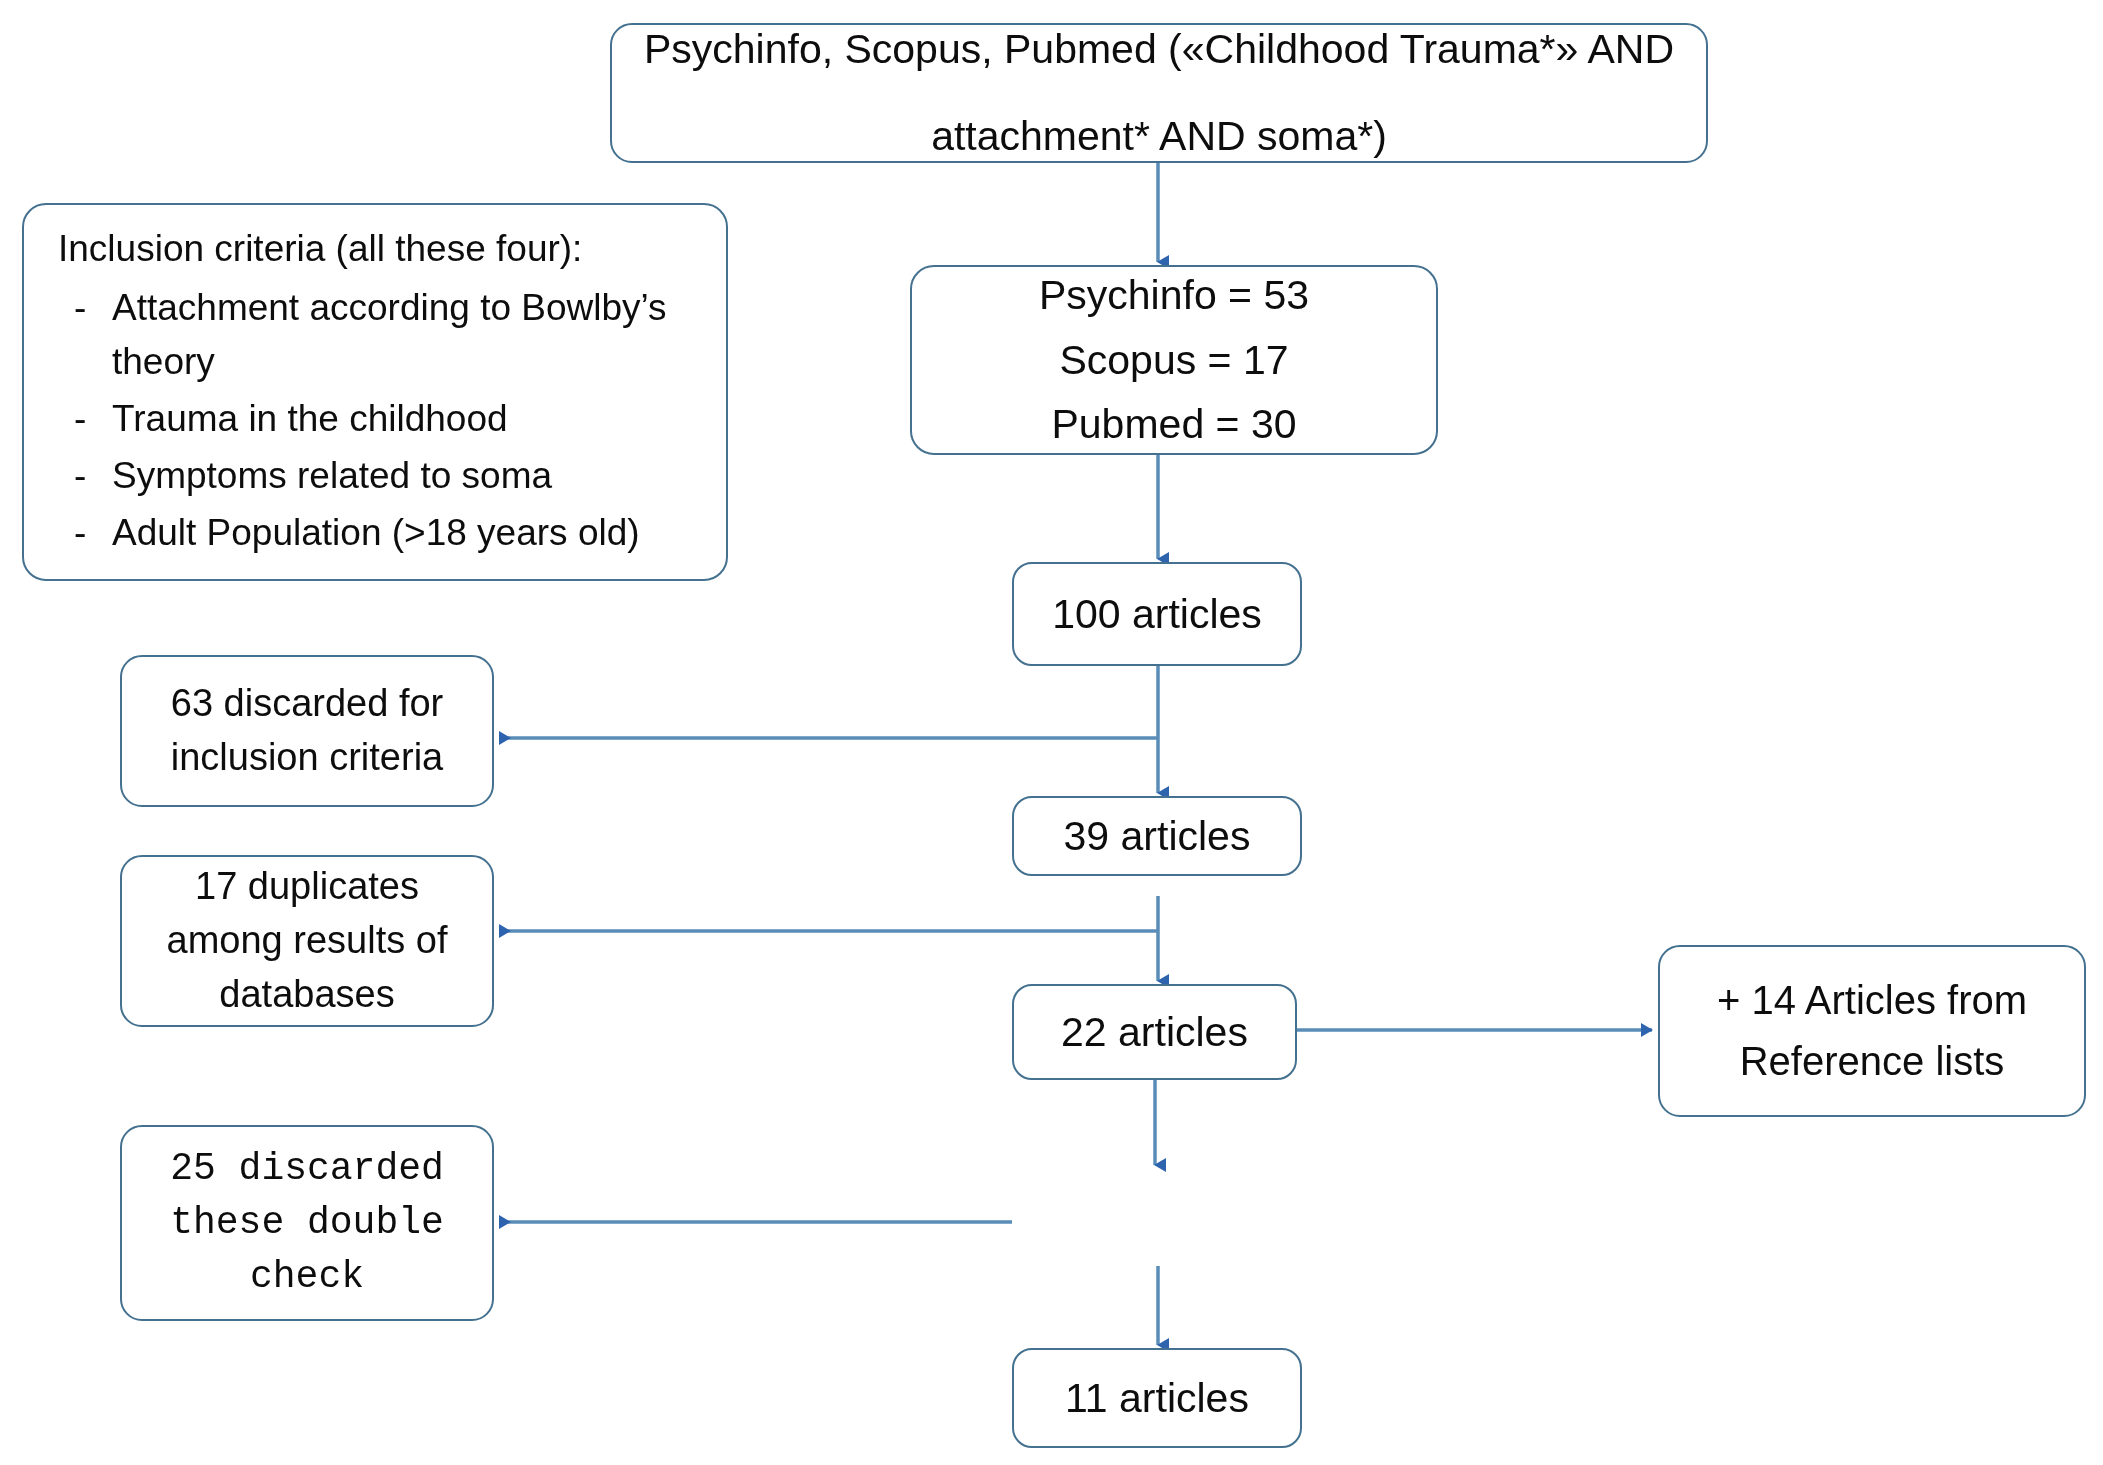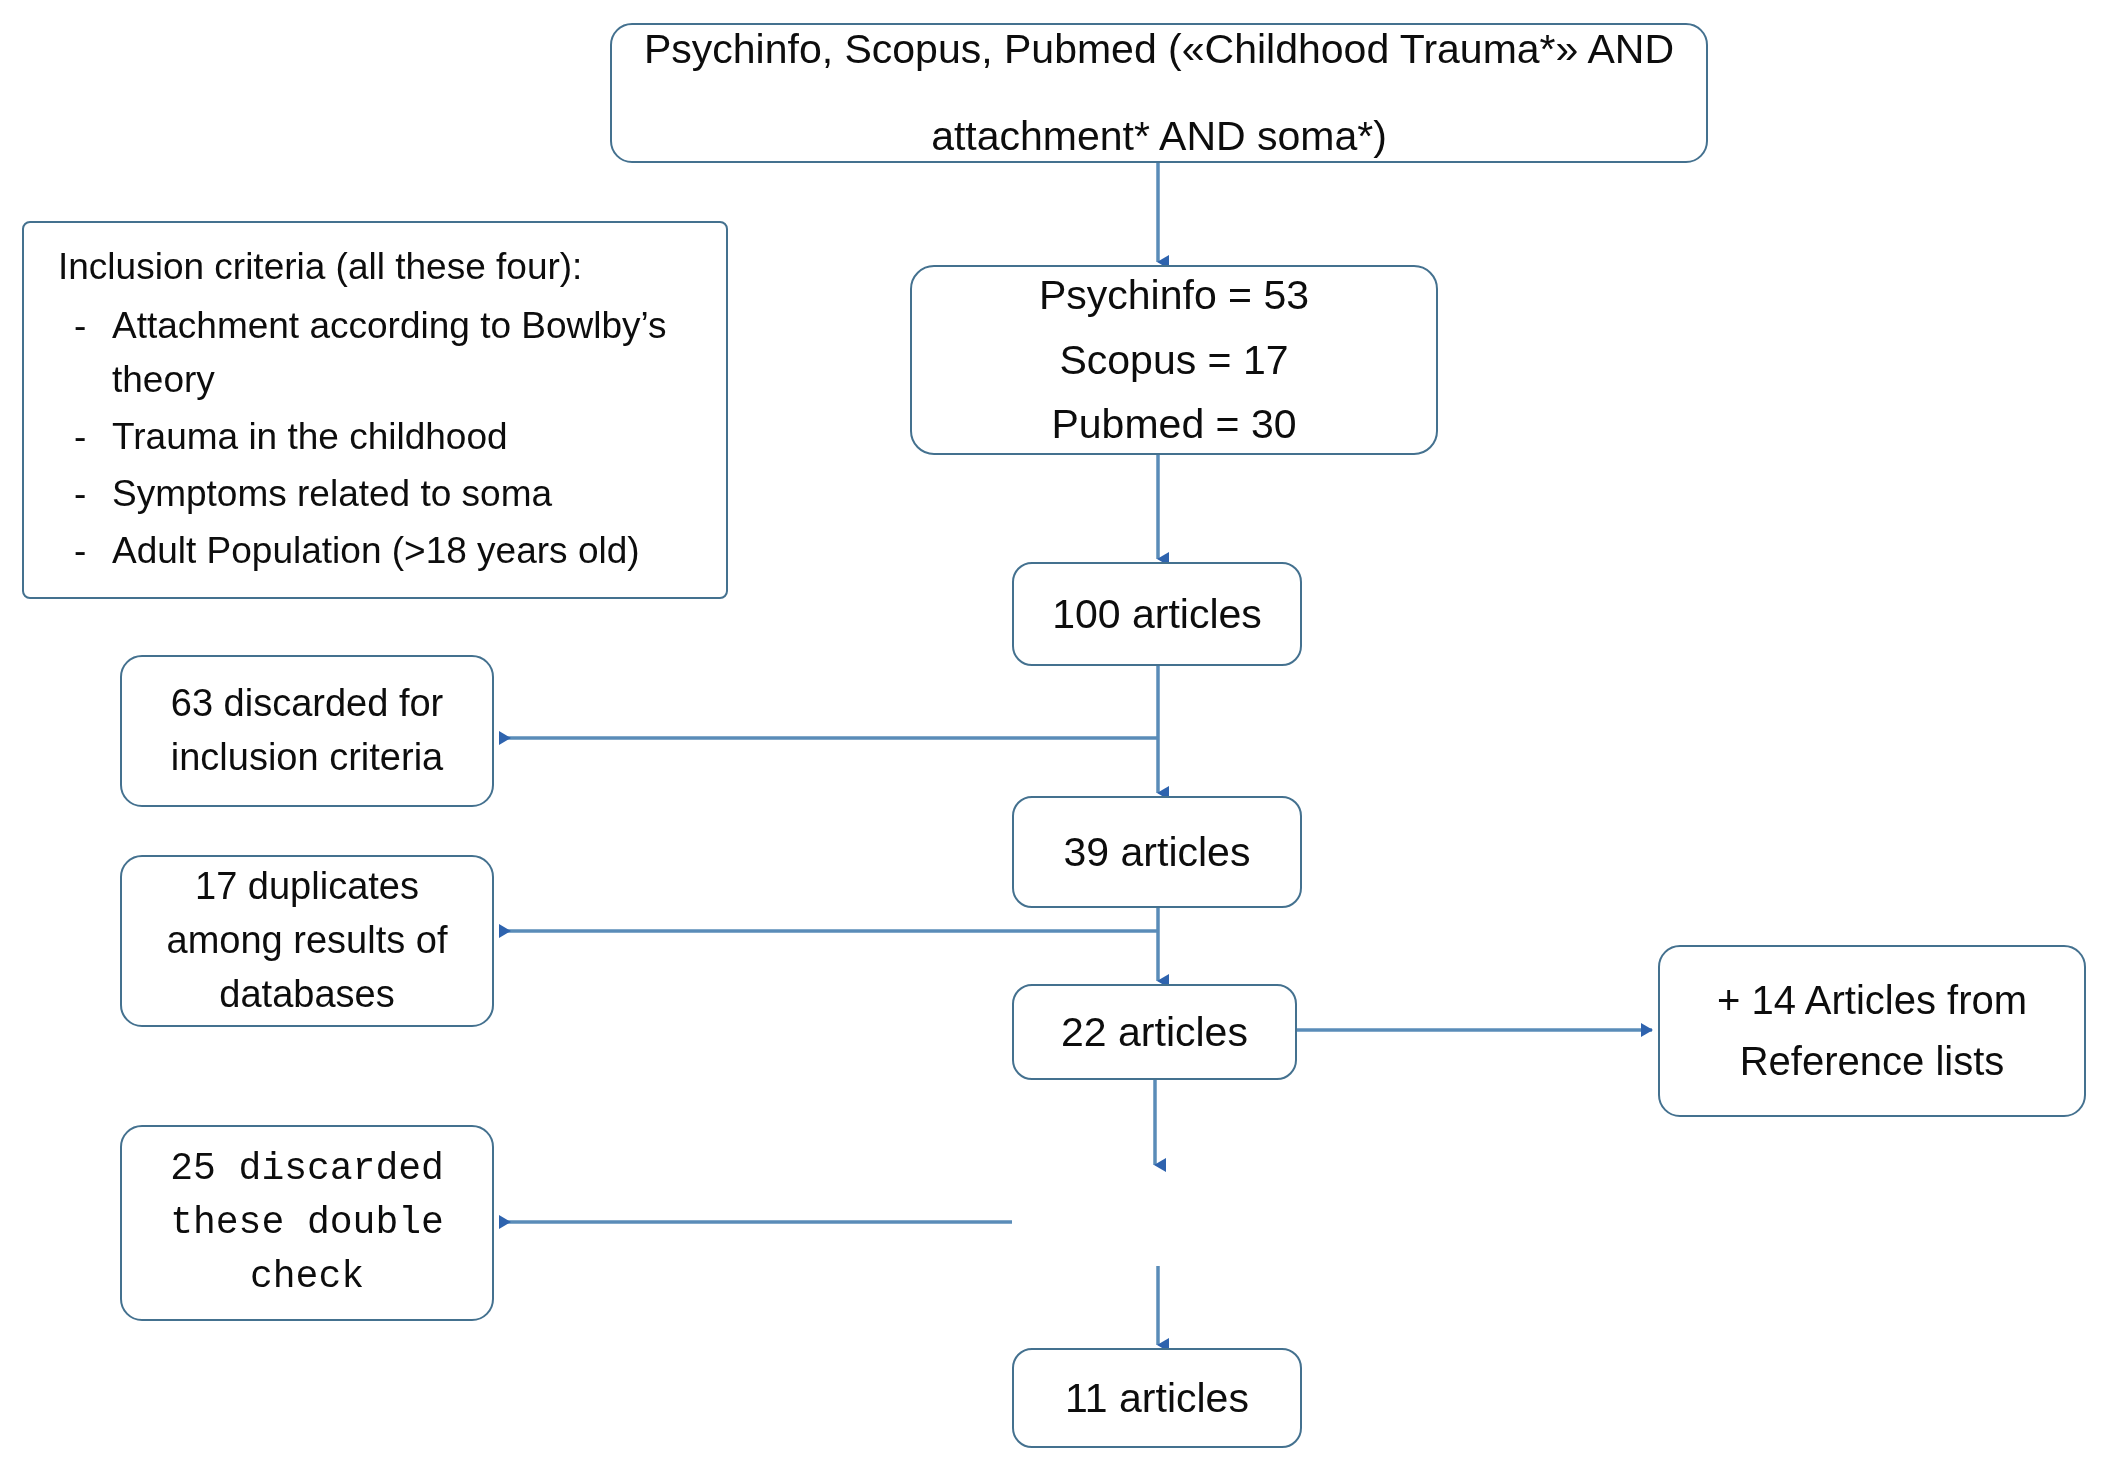--- a/index.html
+++ b/index.html
@@ -49,22 +49,22 @@
   .node-line { display: block; white-space: nowrap; }
 
   
   #node-query {
     left: 610px; top: 23px; width: 1098px; height: 140px;
     font-size: 41px; border-radius: 22px;
   }
   #node-query .node-lines { line-height: 1.55; gap: 23px; }
 
   #node-criteria {
-    left: 22px; top: 221px; width: 706px; height: 378px;
-    border-radius: 8px;
+    left: 22px; top: 203px; width: 706px; height: 378px;
+    border-radius: 24px;
     align-items: center;
     justify-content: flex-start;
     padding: 18px 26px 18px 34px;
   }
   .criteria-body {
     display: block;
     width: 100%;
     text-align: left;
     font-size: 37px;
     line-height: 1.48;
@@ -88,21 +88,21 @@
   }
   .criteria-text { flex: 1 1 auto; }
 
   #node-databases {
     left: 910px; top: 265px; width: 528px; height: 190px;
     font-size: 41px; border-radius: 24px;
   }
   #node-databases .node-lines { line-height: 1.58; }
 
   #node-100  { left: 1012px; top: 562px;  width: 290px; height: 104px; font-size: 41px; }
-  #node-39   { left: 1012px; top: 796px;  width: 290px; height: 112px; font-size: 41px; }
+  #node-39   { left: 1012px; top: 796px;  width: 290px; height: 80px; font-size: 41px; }
   #node-22   { left: 1012px; top: 984px;  width: 285px; height: 96px;  font-size: 41px; }
   #node-36   { left: 1012px; top: 1168px; width: 290px; height: 98px;  font-size: 41px; }
   #node-11   { left: 1012px; top: 1348px; width: 290px; height: 100px; font-size: 41px; }
 
   #node-discard-inclusion {
     left: 120px; top: 655px; width: 374px; height: 152px;
     font-size: 38px; border-radius: 22px;
   }
   #node-duplicates {
     left: 120px; top: 855px; width: 374px; height: 172px;

